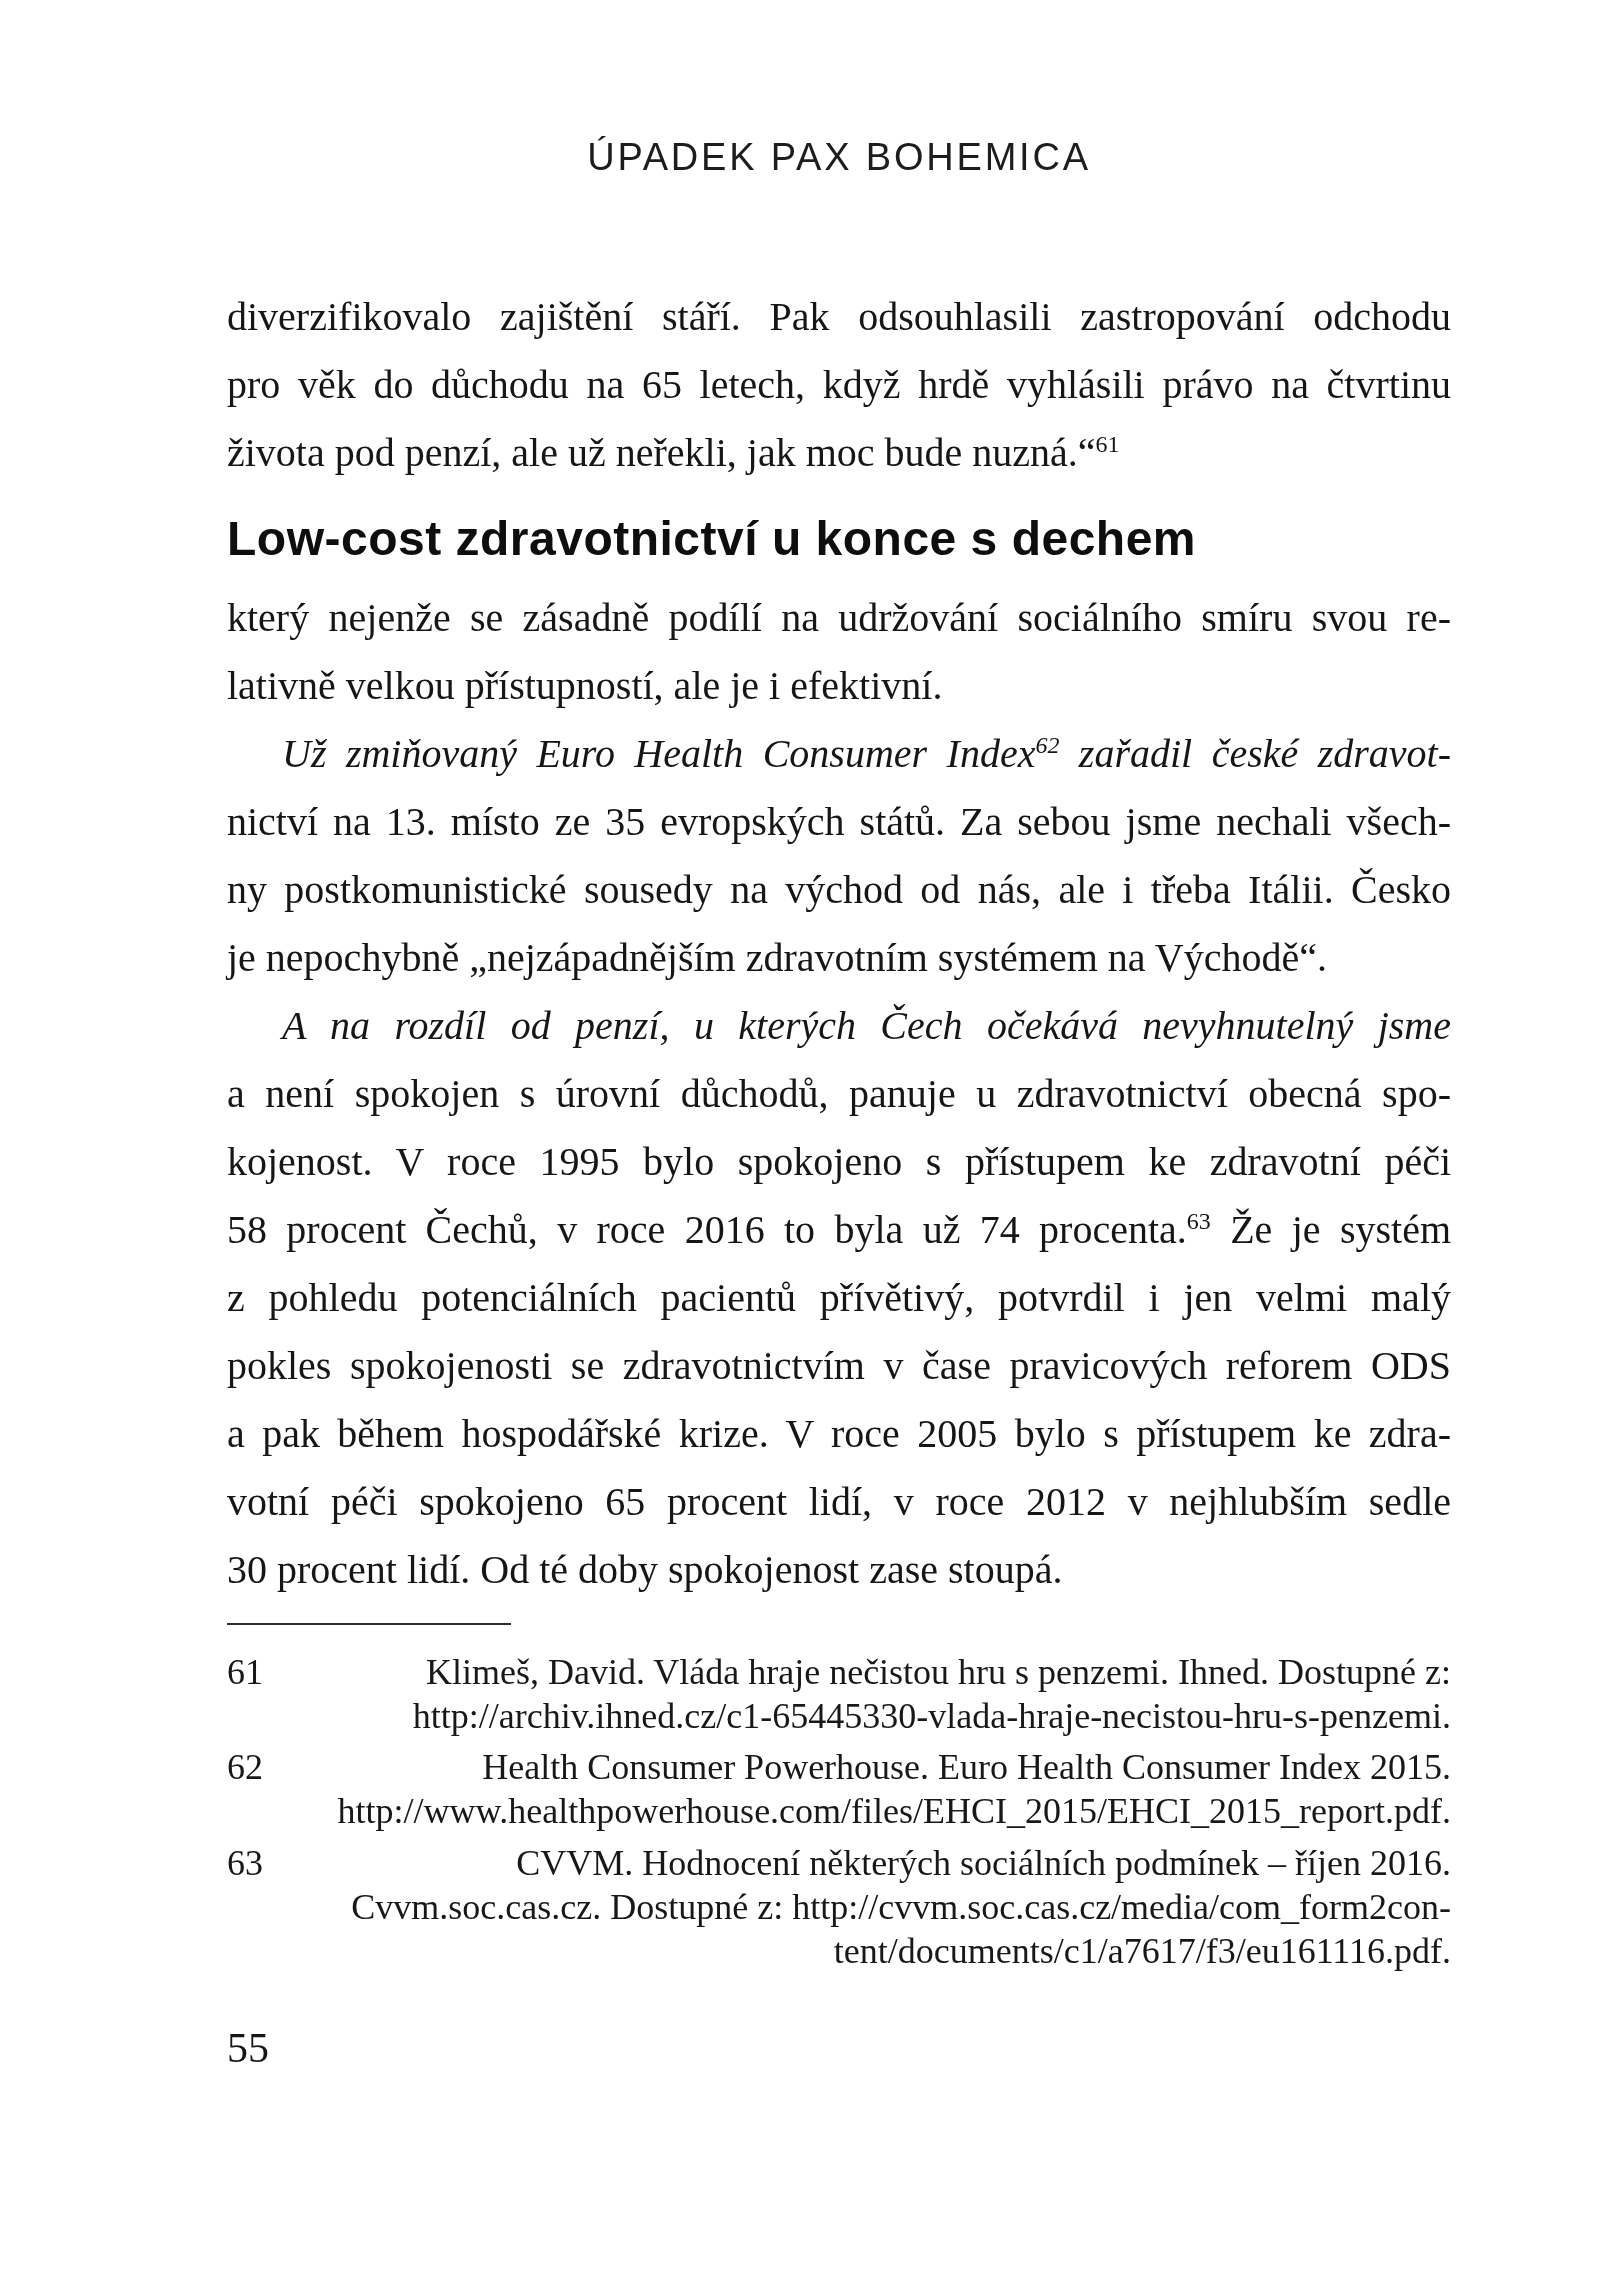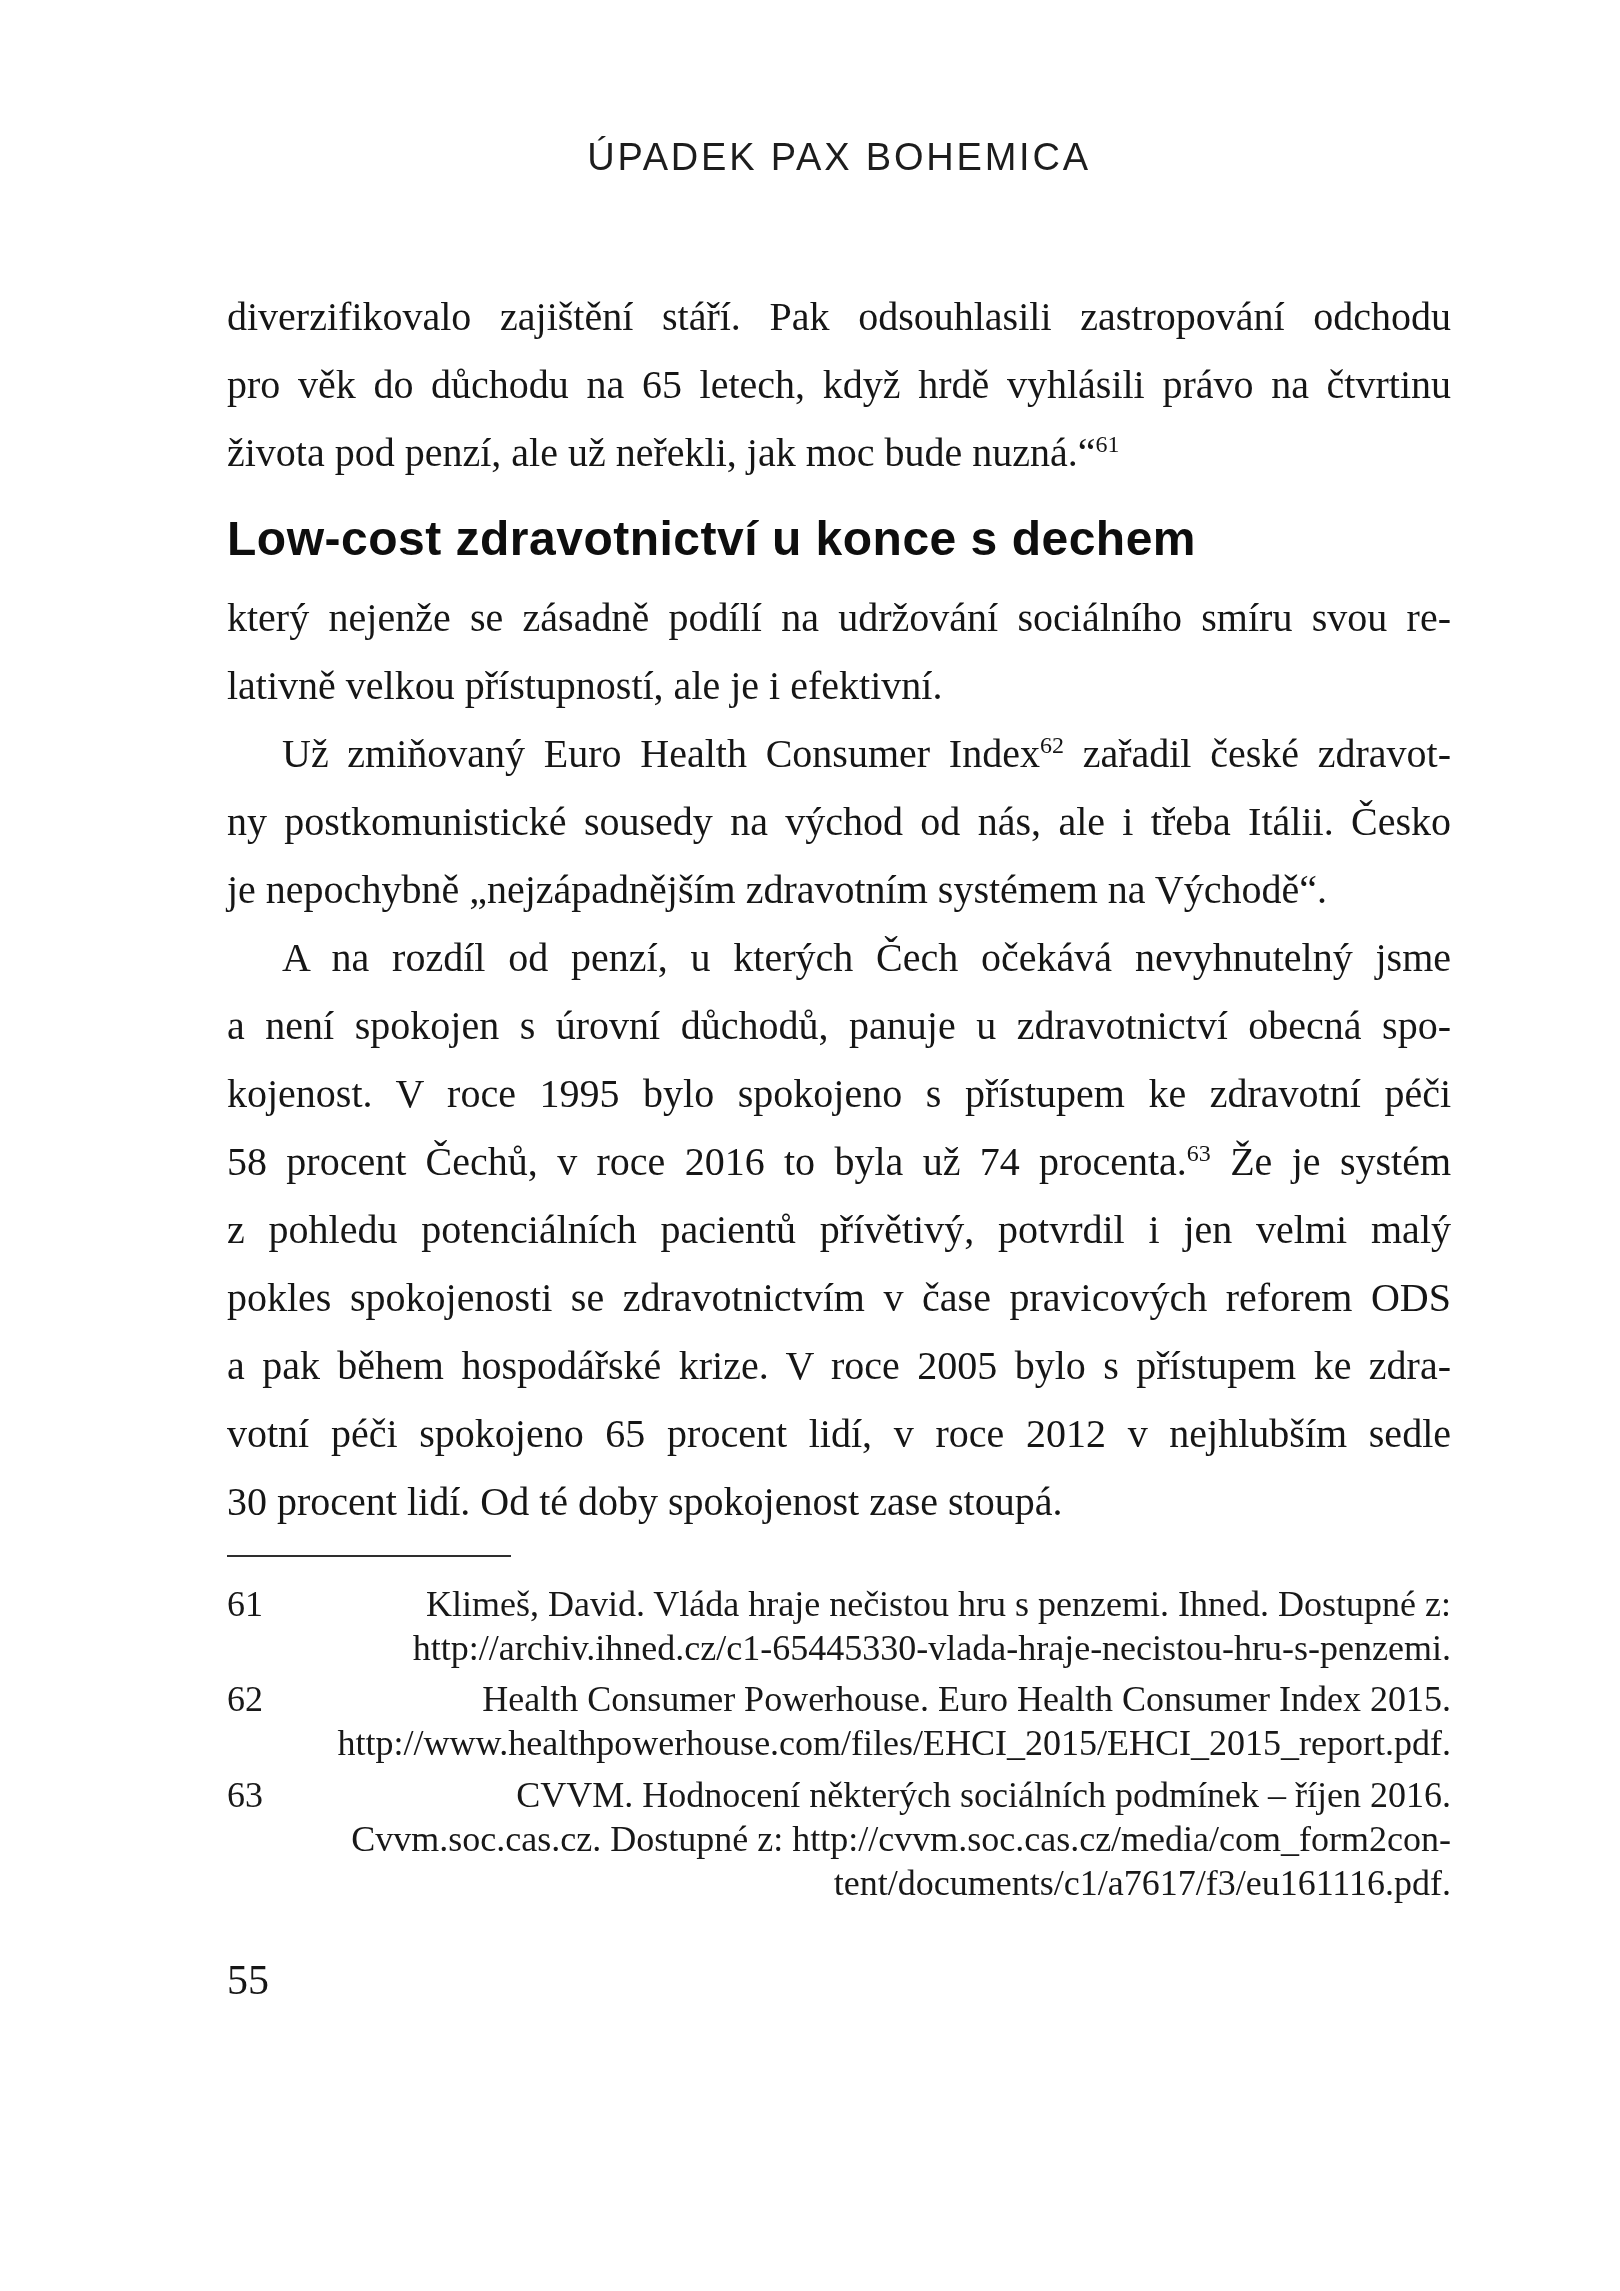--- a/index.html
+++ b/index.html
@@ -29,21 +29,21 @@
     margin-bottom: 104px;
   }
   .bodytext { font-size: 40px; line-height: 68px; color: #161616; }
   .pline {
     text-align: justify;
     text-align-last: justify;
     height: 68px;
     overflow: visible;
   }
   .pline.unjust { text-align-last: left; }
-  .pline.indent { text-indent: 55px; }
+  .pline.indent { text-indent: 55px; font-style: italic; }
   sup {
     font-size: 24px;
     line-height: 0;
     vertical-align: super;
   }
   .section-heading {
     font-family: "Liberation Sans", sans-serif;
     font-weight: 700;
     font-size: 48px;
     line-height: 57px;
@@ -89,20 +89,21 @@
 
   <h1 class="section-heading">Low-cost zdravotnictví u konce s dechem</h1>
 
   <div class="bodytext section-body">
       <div>
         <div class="pline"><span>který nejenže se zásadně podílí na udržování sociálního smíru svou re-</span></div>
         <div class="pline unjust"><span>lativně velkou přístupností, ale je i efektivní.</span></div>
       </div>
       <div>
         <div class="pline indent"><span>Už zmiňovaný Euro Health Consumer Index</span><sup>62</sup><span> zařadil české zdravot-</span></div>
+        <div class="pline"><span>nictví na 13. místo ze 35 evropských států. Za sebou jsme nechali všech-</span></div>
         <div class="pline"><span>ny postkomunistické sousedy na východ od nás, ale i třeba Itálii. Česko</span></div>
         <div class="pline unjust"><span>je nepochybně „nejzápadnějším zdravotním systémem na Východě“.</span></div>
       </div>
       <div>
         <div class="pline indent"><span>A na rozdíl od penzí, u kterých Čech očekává nevyhnutelný jsme</span></div>
         <div class="pline"><span>a není spokojen s úrovní důchodů, panuje u zdravotnictví obecná spo-</span></div>
         <div class="pline"><span>kojenost. V roce 1995 bylo spokojeno s přístupem ke zdravotní péči</span></div>
         <div class="pline"><span>58 procent Čechů, v roce 2016 to byla už 74 procenta.</span><sup>63</sup><span> Že je systém</span></div>
         <div class="pline"><span>z pohledu potenciálních pacientů přívětivý, potvrdil i jen velmi malý</span></div>
         <div class="pline"><span>pokles spokojenosti se zdravotnictvím v čase pravicových reforem ODS</span></div>

